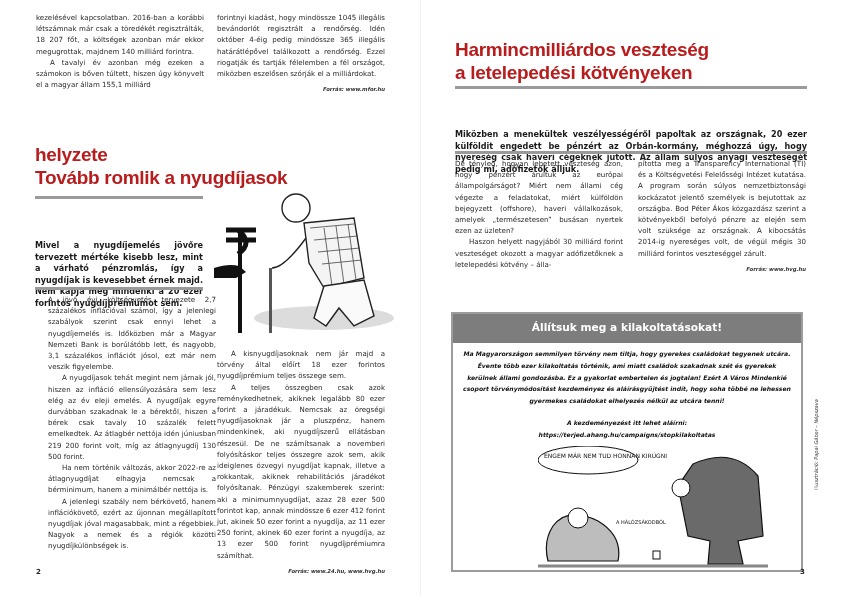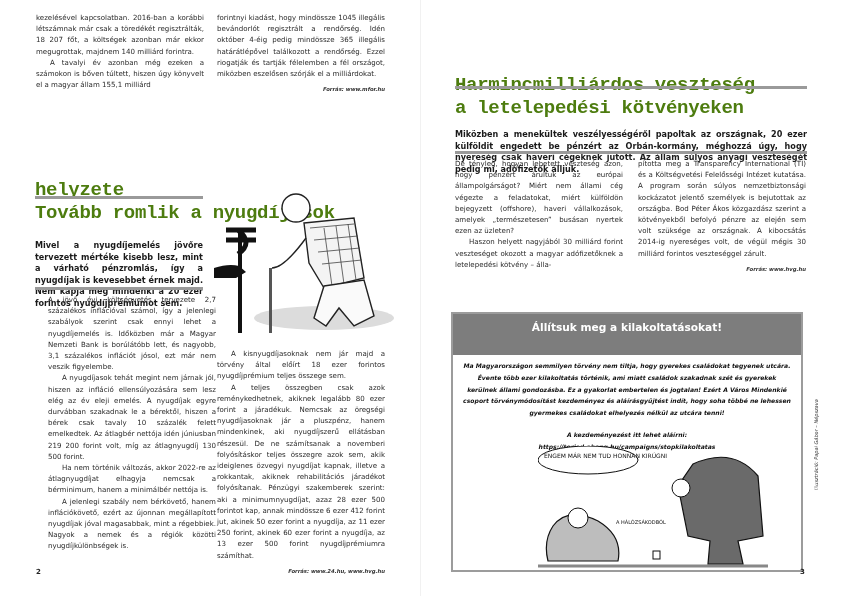--- a/index.html
+++ b/index.html
@@ -8,28 +8,28 @@
   .page { position:absolute; top:0; height:596px; background:#fff; }
   .page-left { left:0; width:421px; }
   .page-right { left:421px; width:421px; }
   .spine { position:absolute; left:420px; top:0; width:1px; height:596px; background:#f1f1f1; }
 
   .col { position:absolute; font-size:7.05px; line-height:11.2px; text-align:justify; color:#2a2a2a; }
   .col p { margin:0; }
   .col p.ind { text-indent:14px; }
   .source { font-style:italic; font-weight:bold; font-size:5.3px; text-align:right; margin-top:5px; color:#333; }
 
-  .headline { position:absolute; font-family:Liberation Mono, monospace; font-weight:bold; color:#4d7c0f; letter-spacing:-0.3px;margin-top:36px; }
+  .headline { position:absolute; font-family:Liberation Sans, sans-serif; font-weight:bold; color:#b91c1c; letter-spacing:-0.3px; }
   .rule { position:absolute; height:3px; background:#9a9a9a; }
   .lead { position:absolute; font-weight:bold; font-size:8.1px; line-height:11.5px; text-align:justify; color:#1a1a1a;margin-top:32px; }
 
   .pagenum { position:absolute; font-size:7px; font-weight:bold; color:#222; }
 
   .box { position:absolute; left:451px; top:312px; width:348px; height:256px; border:2px solid #9c9c9c; background:#fff; }
-  .box-head { background:#7d7d7d; color:#fff; font-weight:bold; font-size:10.6px; text-align:center; height:41px; line-height:27px; }
+  .box-head { background:#7d7d7d; color:#fff; font-weight:bold; font-size:10.6px; text-align:center; height:29px; line-height:27px; }
   .box-body { font-style:italic; font-weight:bold; font-size:6.1px; line-height:11.8px; text-align:center; color:#111; padding:5px 10px 0 10px; }
   .box-cta { font-style:italic; font-weight:bold; font-size:6.1px; line-height:11.8px; text-align:center; color:#111; margin-top:10px; }
   .credit { position:absolute; left:813px; top:490px; font-size:5px; font-style:italic; color:#333; transform:rotate(-90deg); transform-origin:left top; white-space:nowrap; }
 </style>
 </head>
 <body>
 
 <div class="page page-left"></div>
 <div class="page page-right"></div>
 <div class="spine"></div>

